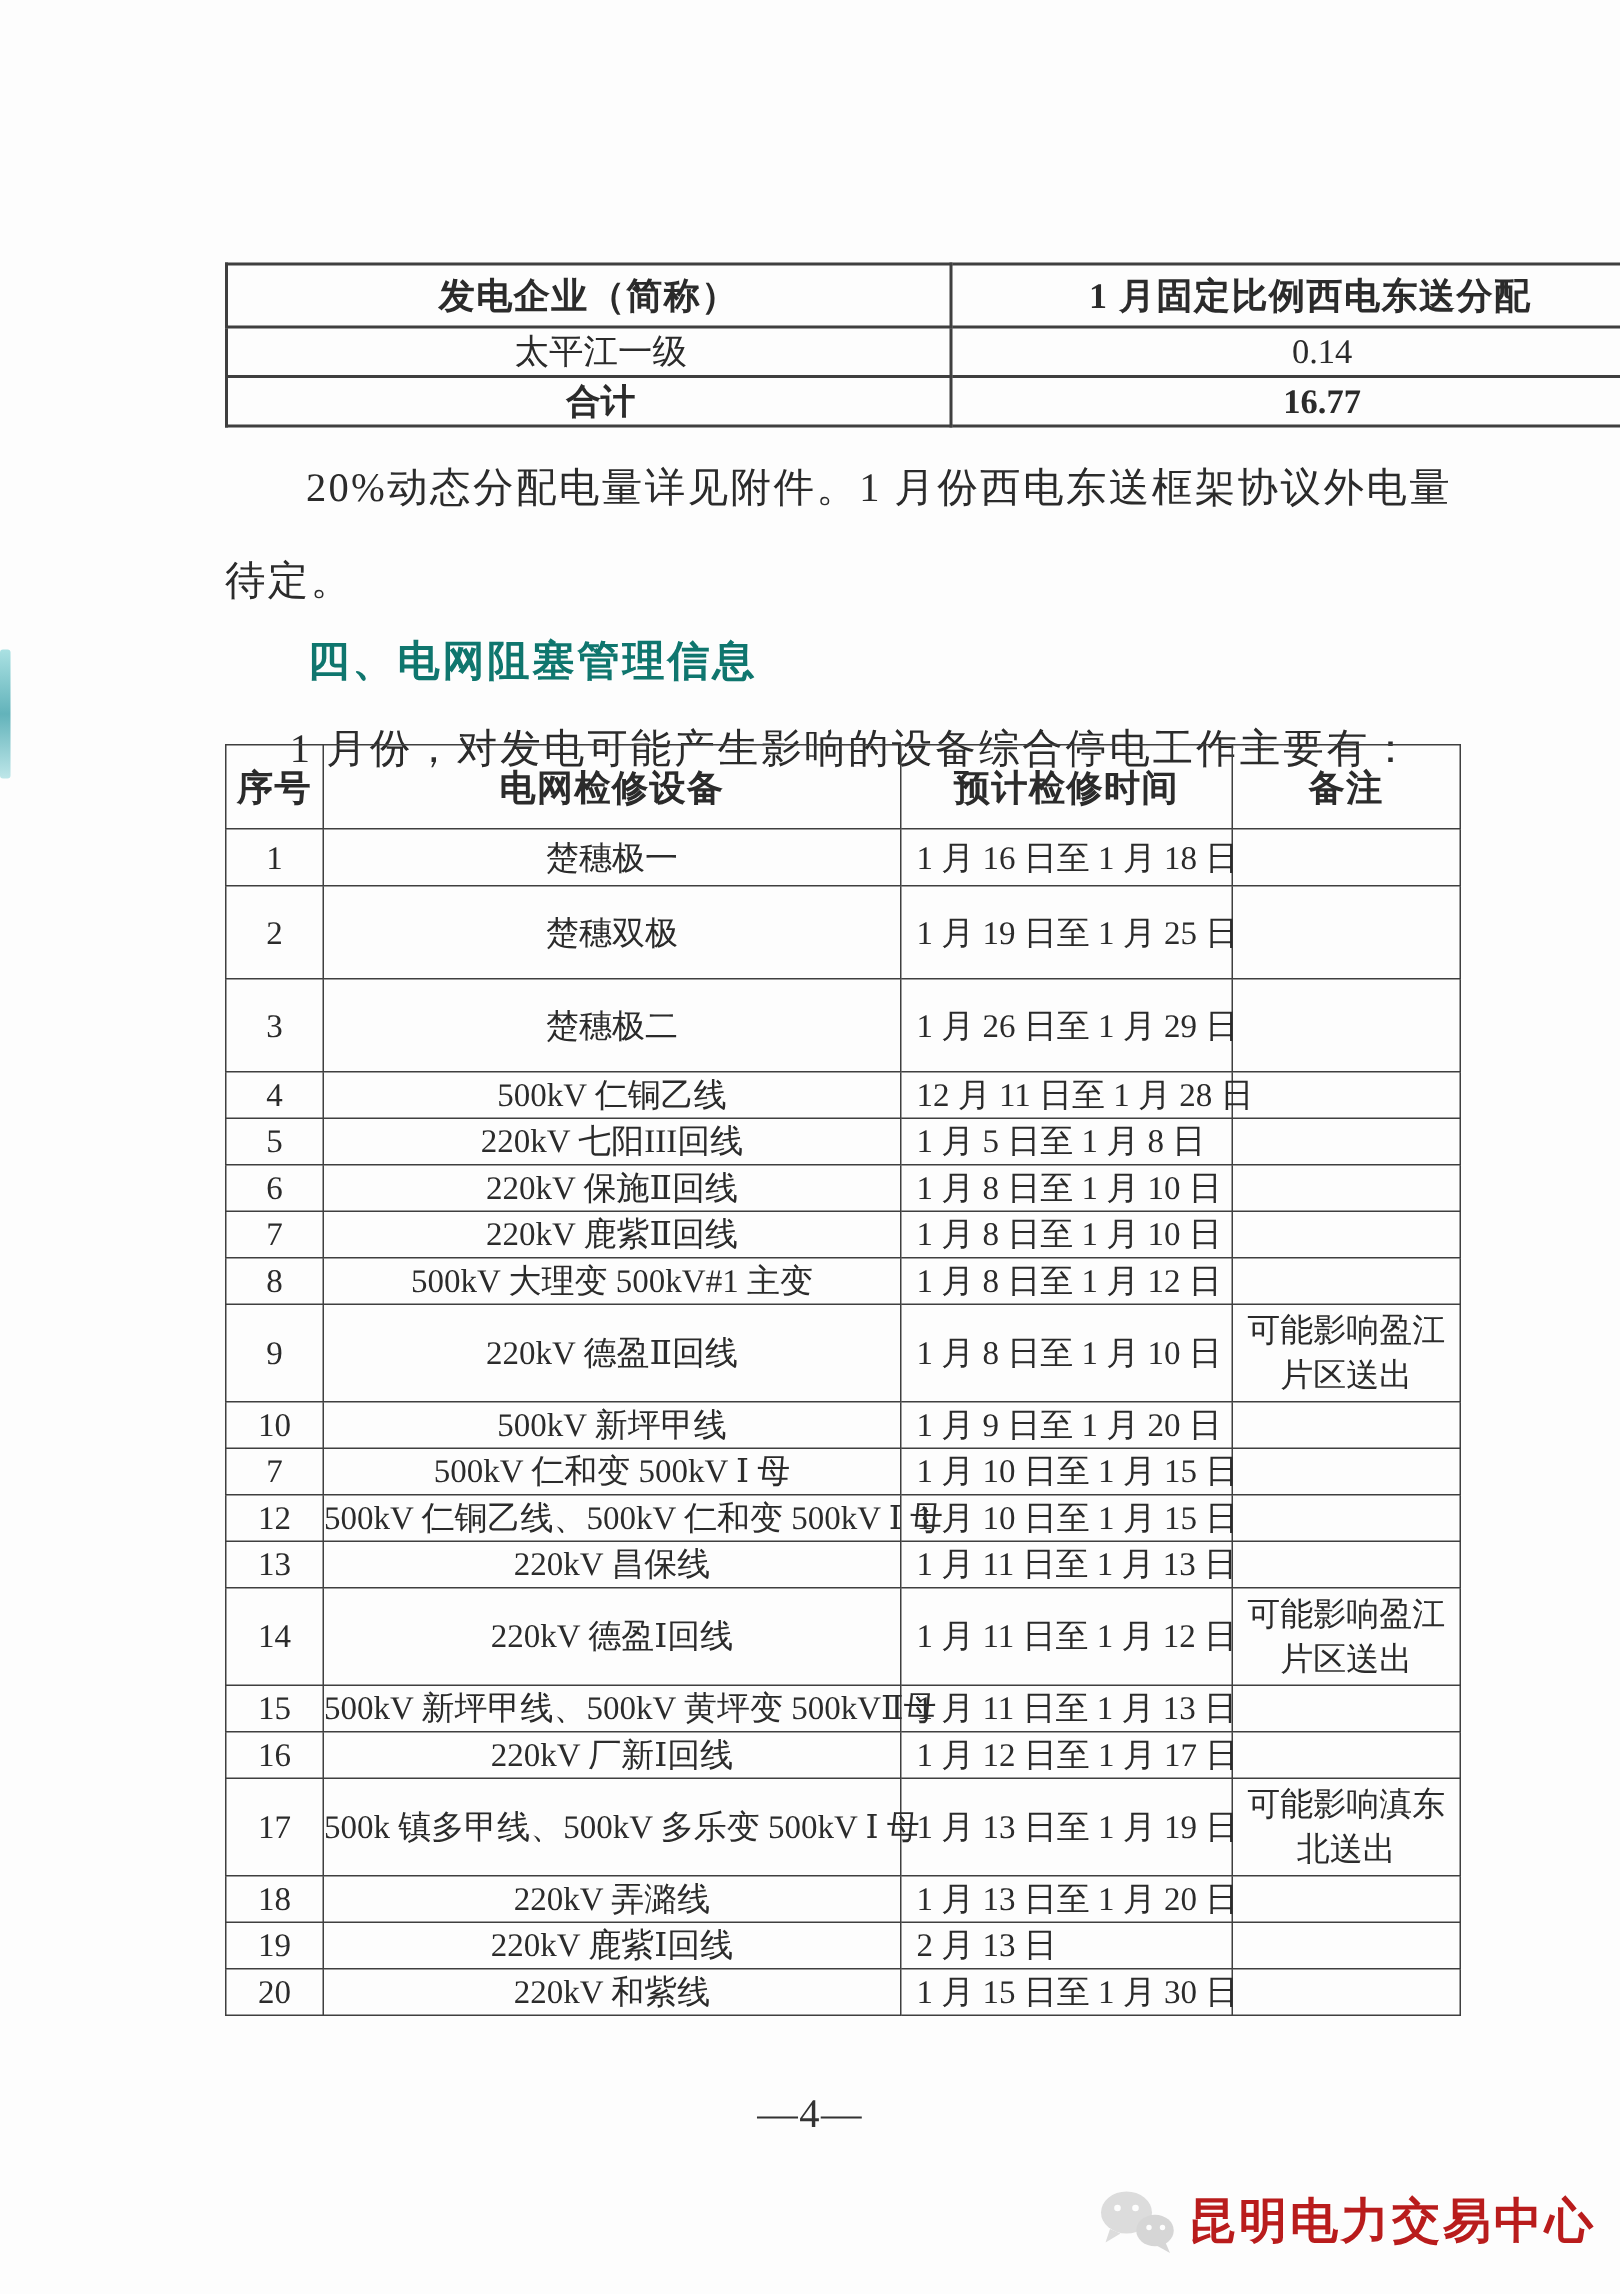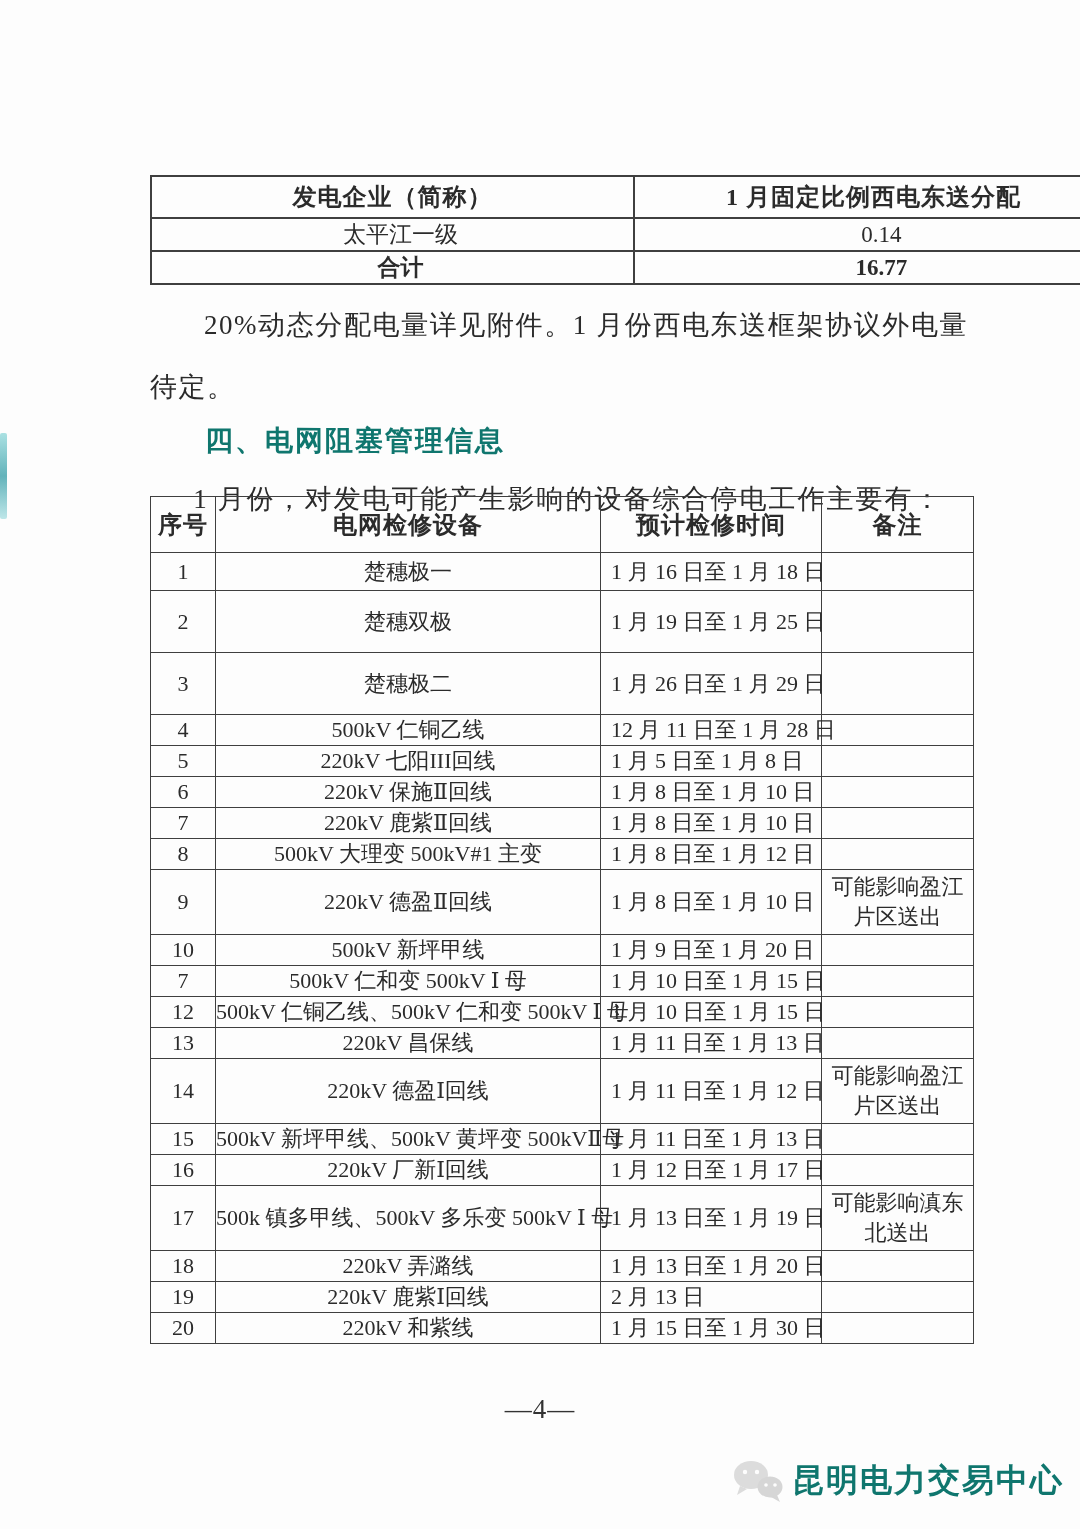--- a/index.html
+++ b/index.html
@@ -75,21 +75,21 @@
   
   .page-number {
     position: absolute; top: 1394px; left: 0; width: 100%;
     text-align: center; font-size: 27px; letter-spacing: 1px; color: #333;
   }
 
   
   .watermark {
     position: absolute; top: 1458px; right: 16px;
     display: flex; align-items: center; gap: 6px;
-    color: #0f766e;
+    color: #b91c1c;
     font-family: "Liberation Sans", "DejaVu Sans", sans-serif;
     font-size: 32px; font-weight: 600; letter-spacing: 2px;
     user-select: none;
   }
   .watermark svg { display: block; }
 </style>
 </head>
 <body>
 
 <div class="page">

